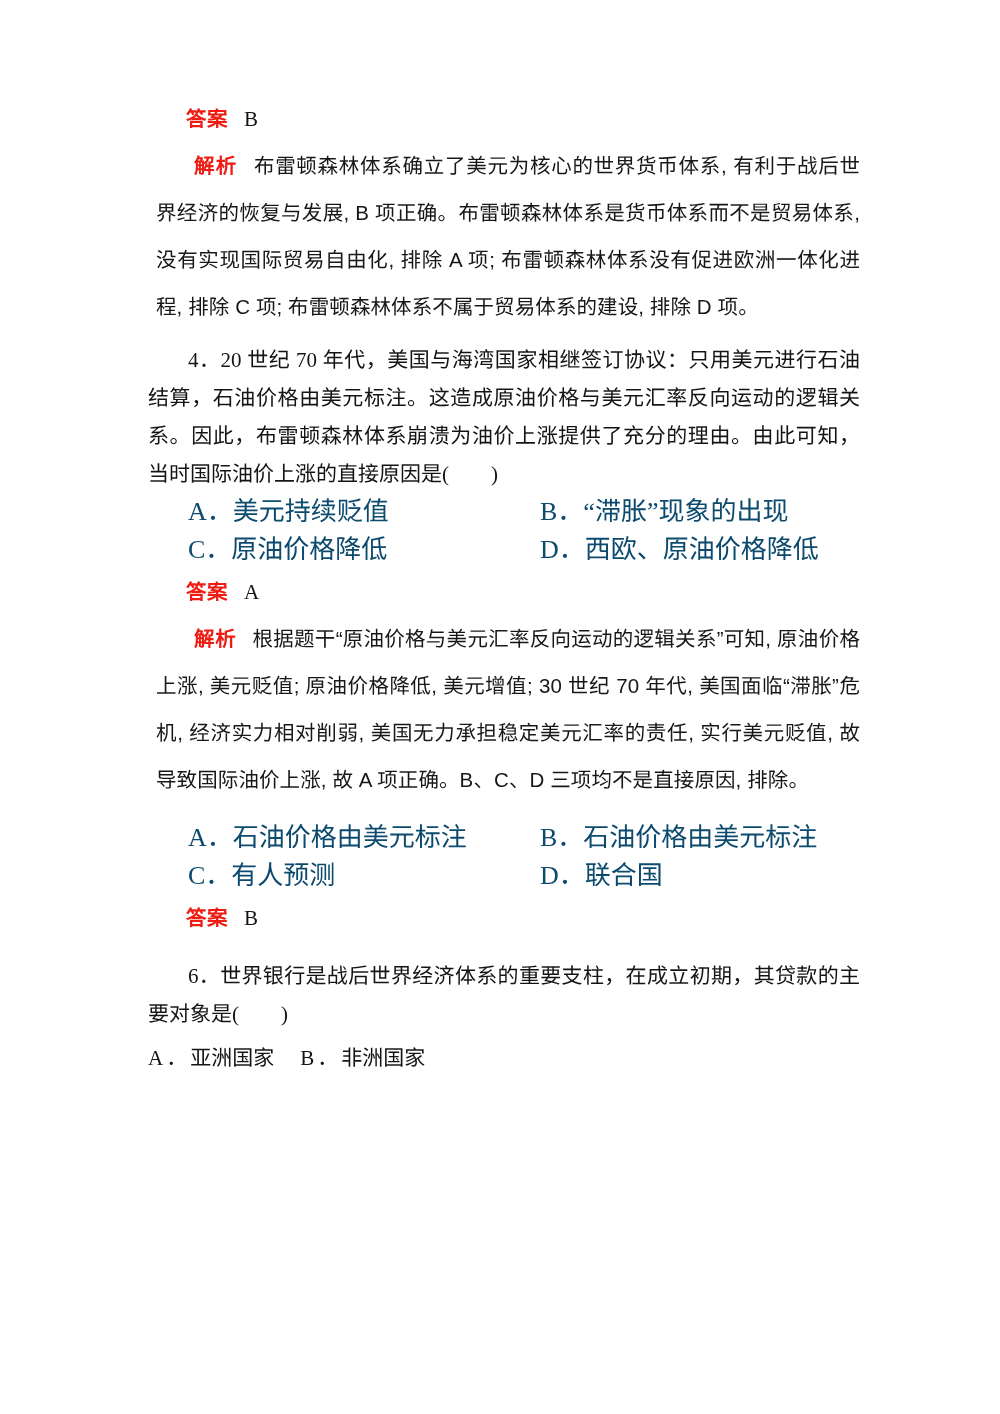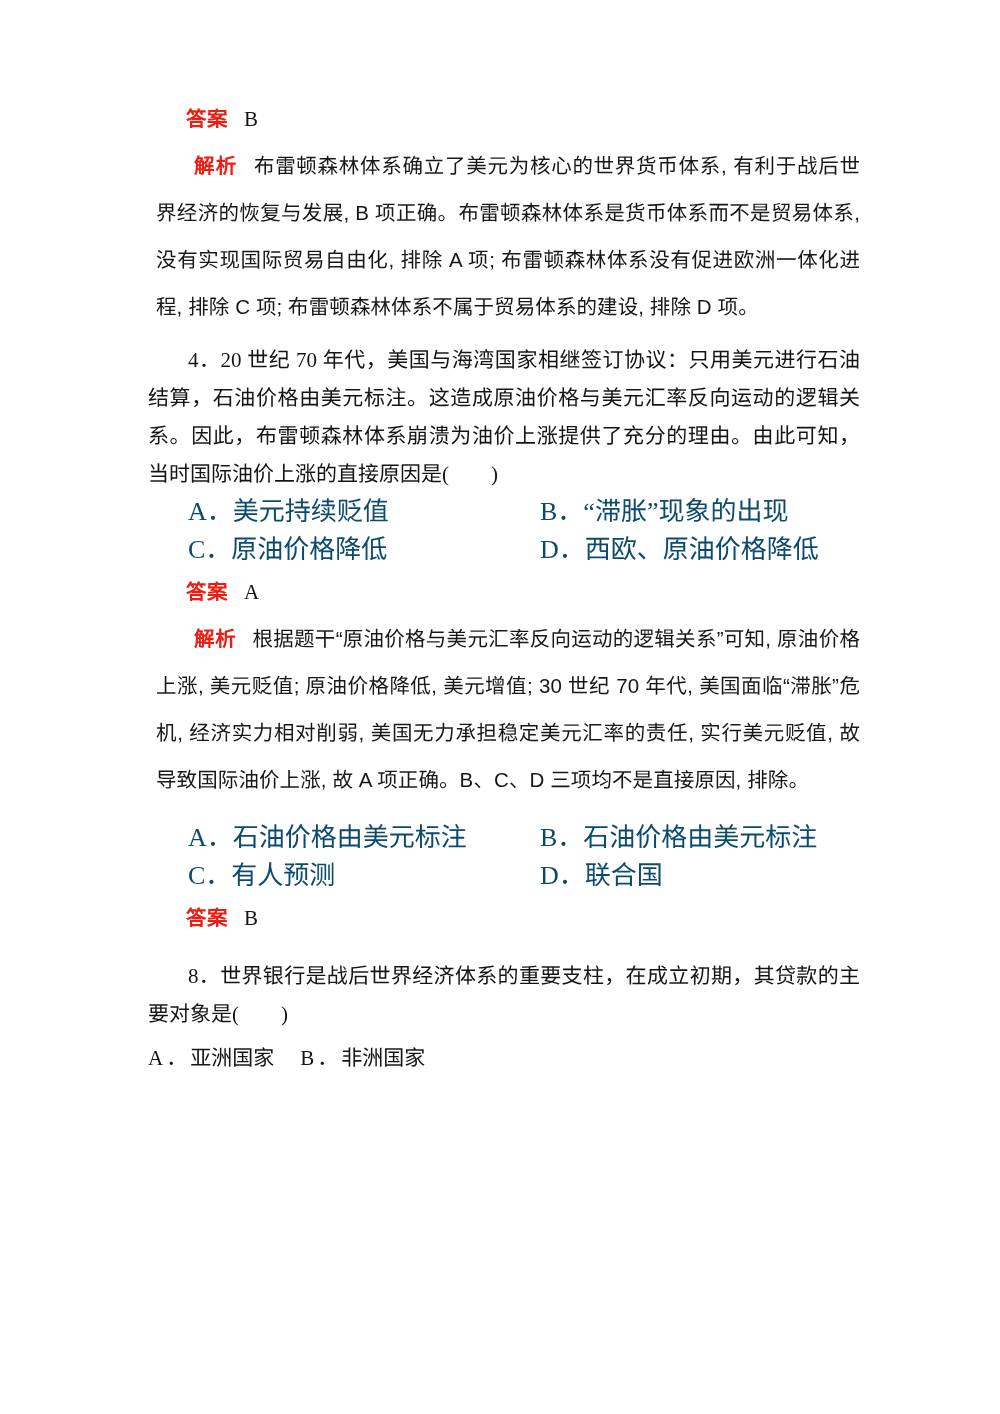--- a/index.html
+++ b/index.html
@@ -171,21 +171,21 @@
       </span>
     </div>
 
     <div class="block tagline">
       <span class="tag">答案</span><span class="tag-gap"></span><span class="ans-val">B</span>
     </div>
 
 
     <div class="gap-lg"></div>
 
-    <div class="block question">8．世界银行是战后世界经济体系的重要支柱，在成立初期，其贷款的主要对象是(　　)</div>
+    <div class="block question">6．世界银行是战后世界经济体系的重要支柱，在成立初期，其贷款的主要对象是(　　)</div>
 
     <div class="gap-sm"></div>
 
     <div class="block opt-inline-row">
       <span class="opt-inline"><span>A</span><span class="dot-thin">．</span><span>亚洲国家</span></span><span class="opt-inline-gap"></span><span class="opt-inline"><span>B</span><span class="dot-thin">．</span><span>非洲国家</span></span>
     </div>
 
   </div>
 </div>
 

